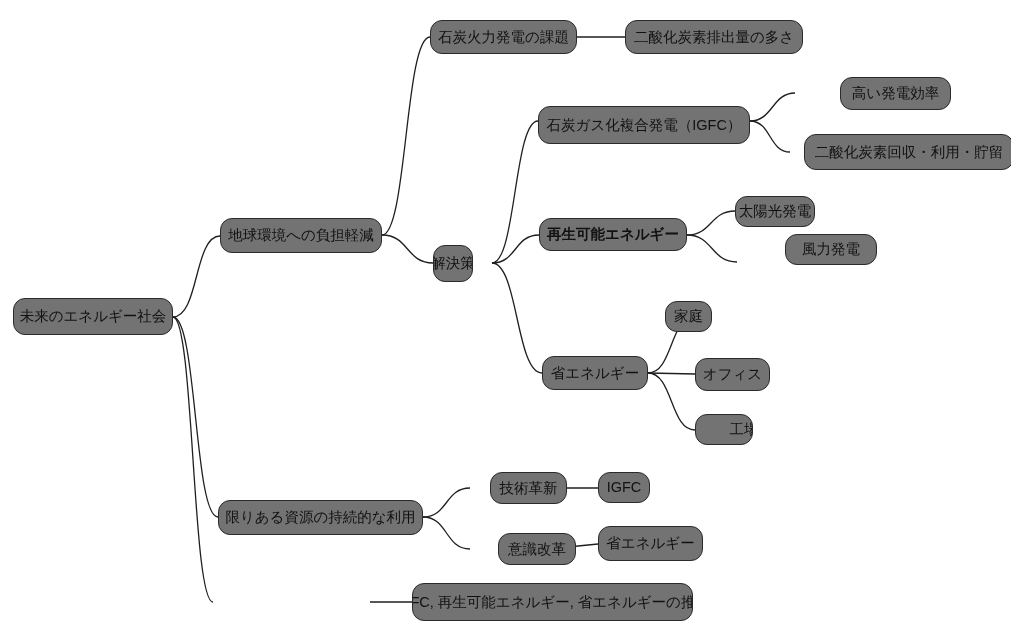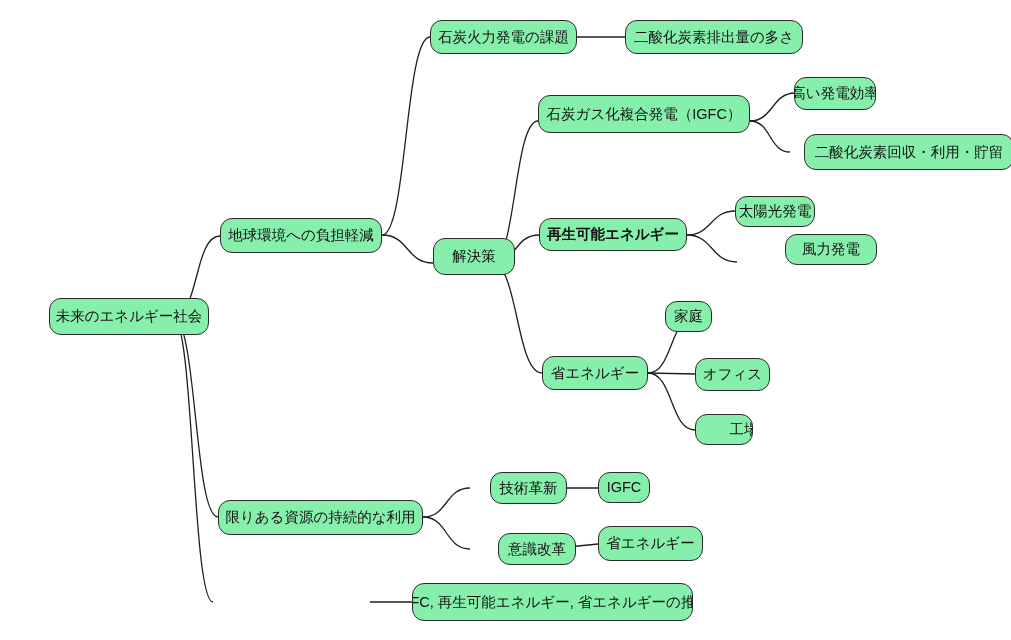--- a/index.html
+++ b/index.html
@@ -26,21 +26,21 @@
     fill: none;
     stroke: #1f1f1f;
     stroke-width: 1.3;
   }
   .node {
     position: absolute;
     box-sizing: border-box;
     display: flex;
     align-items: center;
     justify-content: center;
-    background: #86efac;
+    background: #737373;
     border: 1.7px solid #2b2b2b;
     border-radius: 12px;
     font-size: 14.5px;
     line-height: 1;
     color: #111111;
     white-space: nowrap;
     padding: 0 8px;
     overflow: hidden;
   }
 </style>
@@ -66,33 +66,33 @@
     <path d="M648,373 C673,373 670,316 695,316"></path>
     <path d="M648,373 L695,374"></path>
     <path d="M648,373 C673,373 670,430 695,430"></path>
     <path d="M423,517 C448,517 445,488 470,488"></path>
     <path d="M423,517 C448,517 445,549 470,549"></path>
     <path d="M547,488 L598,488"></path>
     <path d="M548,549 L598,544"></path>
     <path d="M370,602 L412,602"></path>
   </svg>
 
-  <div class="node" style="left:13px; top:298px; width:160px; height:37px;margin-left:36px;">未来のエネルギー社会</div>
+  <div class="node" style="left:13px; top:298px; width:160px; height:37px;">未来のエネルギー社会</div>
 
   <div class="node" style="left:220px; top:218px; width:162px; height:35px;">地球環境への負担軽減</div>
 
   <div class="node" style="left:430px; top:20px; width:147px; height:34px;">石炭火力発電の課題</div>
 
   <div class="node" style="left:625px; top:20px; width:178px; height:34px;">二酸化炭素排出量の多さ</div>
 
-  <div class="node" style="left:433px; top:238px; width:82px; height:37px;">解決策</div>
+  <div class="node" style="left:433px; top:245px; width:40px; height:37px;">解決策</div>
 
-  <div class="node" style="left:538px; top:95px; width:212px; height:38px;">石炭ガス化複合発電（IGFC）</div>
+  <div class="node" style="left:538px; top:106px; width:212px; height:38px;">石炭ガス化複合発電（IGFC）</div>
 
-  <div class="node" style="left:794px; top:77px; width:82px; height:33px;">高い発電効率</div>
+  <div class="node" style="left:840px; top:77px; width:111px; height:33px;">高い発電効率</div>
 
   <div class="node" style="left:790px; top:134px; width:210px; height:36px;margin-left:14px;">二酸化炭素回収・利用・貯留</div>
 
   <div class="node" style="left:539px; top:218px; width:148px; height:33px;font-weight:bold;">再生可能エネルギー</div>
 
   <div class="node" style="left:735px; top:196px; width:80px; height:31px;">太陽光発電</div>
 
   <div class="node" style="left:737px; top:234px; width:92px; height:31px;margin-left:48px;">風力発電</div>
 
   <div class="node" style="left:542px; top:356px; width:106px; height:34px;">省エネルギー</div>

